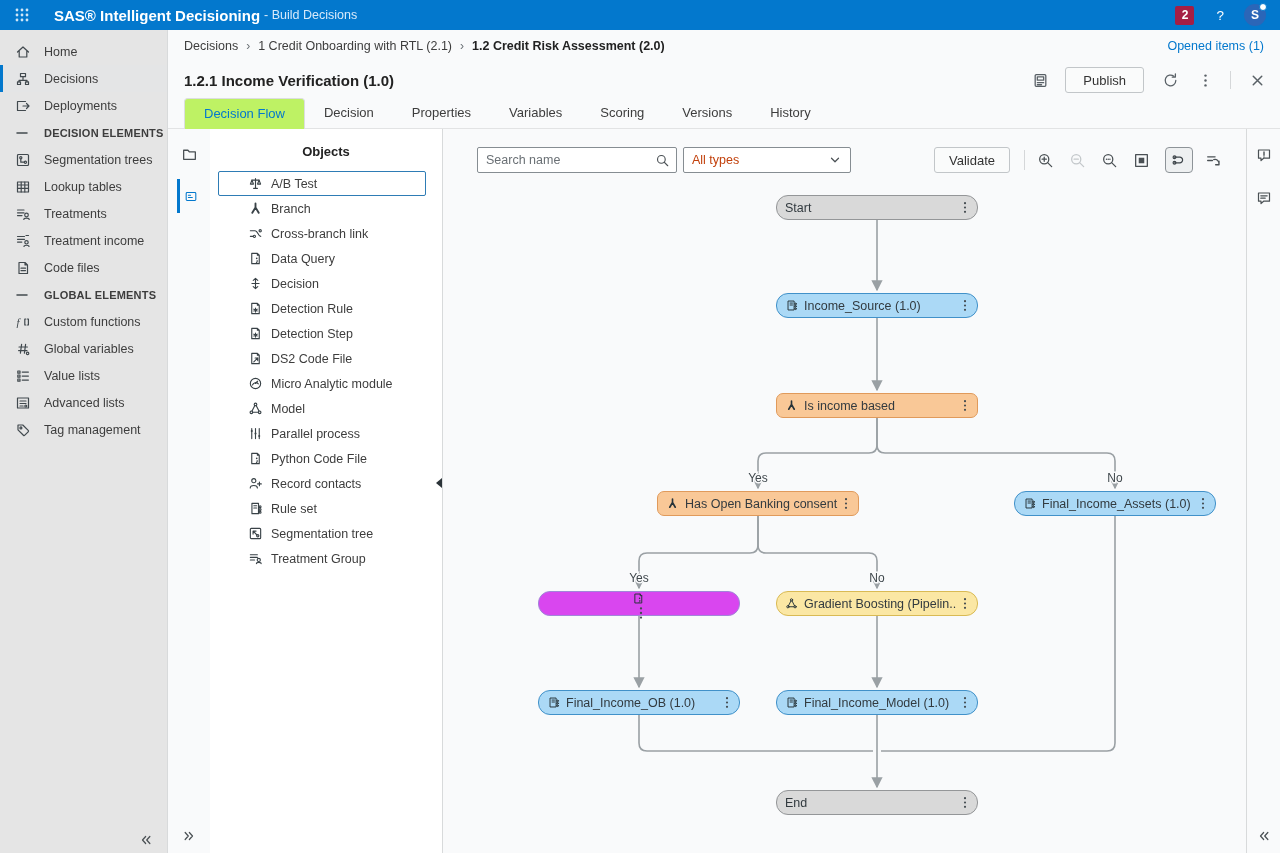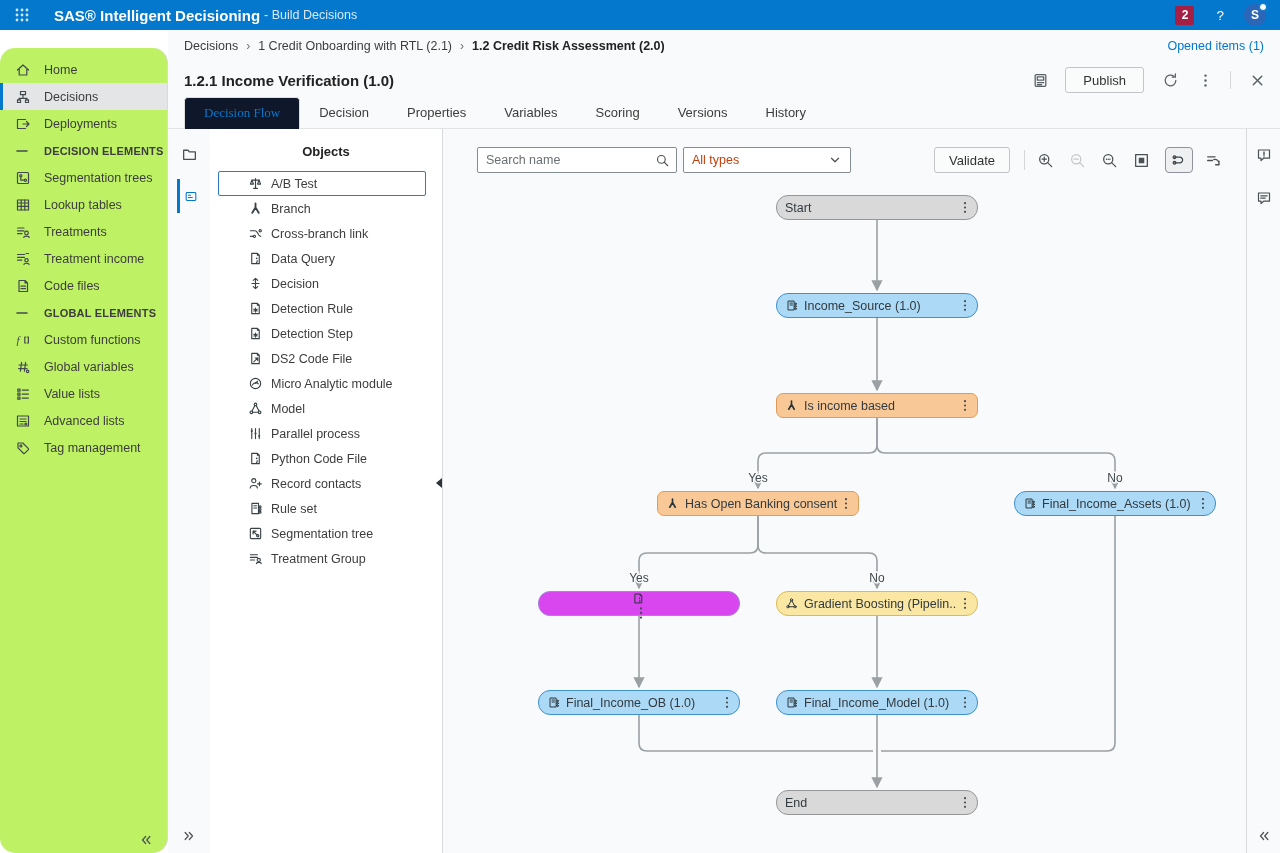--- a/index.html
+++ b/index.html
@@ -16,22 +16,22 @@
   .appbar .spacer { flex:1; }
   .badge { background:#A51E44; color:#fff; font-weight:bold; font-size:12px;
     min-width:19px; height:19px; border-radius:2px; display:flex; align-items:center; justify-content:center; }
   .help { margin:0 20px 0 22px; font-size:13.5px; color:#fff; }
   .avatar { width:22px; height:22px; border-radius:50%; background:#2B66B8; color:#fff;
     display:flex; align-items:center; justify-content:center; font-size:12px; font-weight:bold; position:relative; margin-right:2px;}
   .avatar::after { content:""; position:absolute; right:-1px; top:-1px; width:6px; height:6px;
     border-radius:50%; background:#fff; border:1px solid #0378CD; }
 
   
-  .sidenav { position:absolute; left:0; top:48px; bottom:0; width:168px; background:#bef264;
-    border-right:1px solid #d8dadb; padding-top:8px;border-radius:15px; }
+  .sidenav { position:absolute; left:0; top:30px; bottom:0; width:168px; background:#e5e5e5;
+    border-right:1px solid #d8dadb; padding-top:8px; }
   .nav-item { height:27px; display:flex; align-items:center; gap:13px; padding-left:15px; cursor:pointer; }
   .nav-item .ic { width:16px; height:16px; color:#41494e; flex:0 0 16px; }
   .nav-item .lbl { font-size:12.5px; color:#3d3d3d; white-space:nowrap; }
   .nav-item.selected { background:#e4e5e6; border-left:3px solid #0378CD; padding-left:12px; }
   .nav-header { height:27px; display:flex; align-items:center; gap:13px; padding-left:15px; }
   .nav-header .ic { width:16px; height:16px; color:#41494e; flex:0 0 16px;}
   .nav-header .lbl { font-size:11px; font-weight:bold; color:#3d3d3d; letter-spacing:.2px; white-space:nowrap;}
   .side-collapse { position:absolute; bottom:6px; right:14px; width:14px; height:14px; color:#4a5054; cursor:pointer;}
 
   
@@ -47,22 +47,22 @@
   .titlerow { height:36px; display:flex; align-items:center; padding:0 14px 0 16px; flex:0 0 36px; }
   .page-title { font-size:15px; font-weight:bold; color:#222; }
   .titlerow .spacer { flex:1; }
   .trow-ic { width:17px; height:17px; color:#596066; margin-left:18px; cursor:pointer; }
   .publish-btn { margin-left:16px; height:26px; padding:0 17px; background:#fafbfb; border:1px solid #c2c6c9;
     border-radius:3px; font-size:13px; color:#333; cursor:pointer; font-family:inherit; }
   .tdivider { width:1px; height:18px; background:#d5d7d9; margin-left:16px; }
 
   .tabsrow { height:31px; display:flex; align-items:flex-end; padding-left:16px; flex:0 0 31px; border-bottom:1px solid #e2e3e4; }
   .tab { padding:7px 19px 8px; font-size:13px; color:#3d3d3d; cursor:pointer; white-space:nowrap; }
-  .tab.active { background:#0f172a; color:#0378CD; border:1px solid #dcdedf; border-bottom:none;
-    border-radius:4px 4px 0 0; margin-bottom:-1px; position:relative; z-index:2;font-family:Liberation Serif, serif; }
+  .tab.active { background:#bef264; color:#0378CD; border:1px solid #dcdedf; border-bottom:none;
+    border-radius:4px 4px 0 0; margin-bottom:-1px; position:relative; z-index:2; }
 
   .contentrow { flex:1; display:flex; min-height:0; }
 
   
   .rail { width:42px; flex:0 0 42px; position:relative; background:#f9fafb; }
   .rail-item { height:34px; display:flex; align-items:center; justify-content:center; margin-top:8px; cursor:pointer; color:#4a5054; }
   .rail-item .ic { width:17px; height:17px; }
   .rail-item.active { color:#0378CD; border-left:3px solid #0378CD; margin-left:9px; margin-right:12px;
     justify-content:flex-start; padding-left:4px; }
   .rail-expand { position:absolute; bottom:10px; left:14px; width:14px; height:14px; color:#4a5054; cursor:pointer; }

